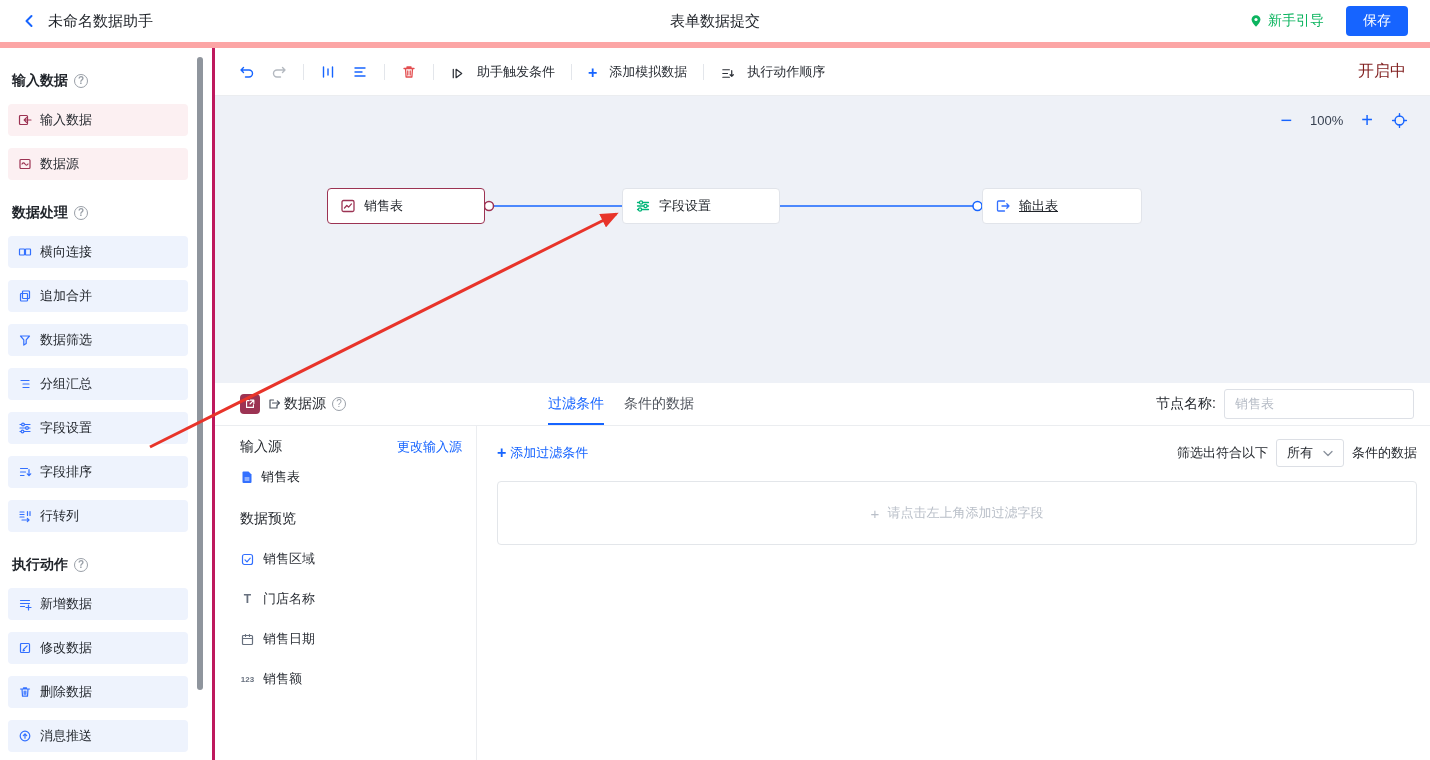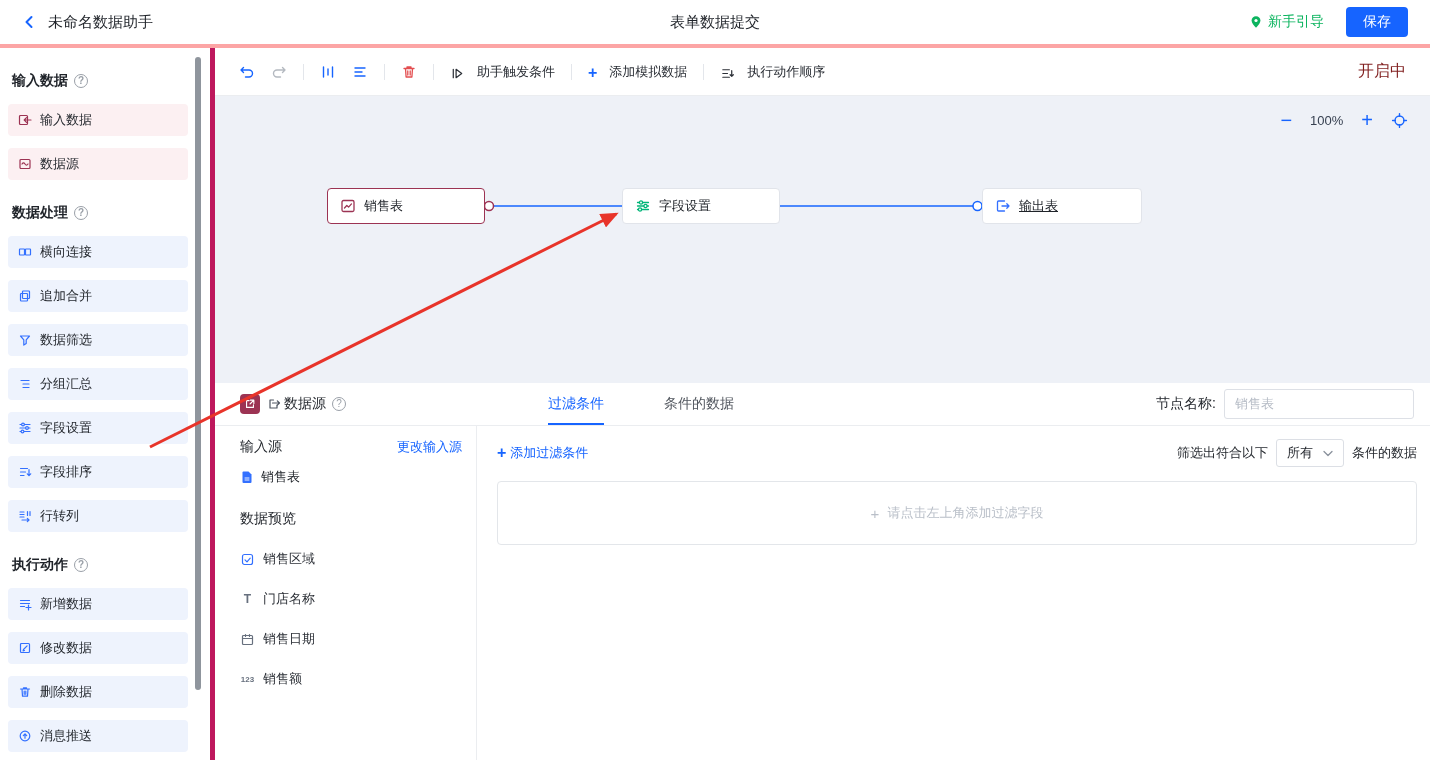--- a/index.html
+++ b/index.html
@@ -5,33 +5,33 @@
   * { box-sizing: border-box; margin: 0; padding: 0; }
   html,body { width:1430px; height:760px; }
   body {
     font-family: "Liberation Sans", sans-serif;
     color:#1f2329; background:#fff; overflow:hidden; position:relative;
   }
   svg { display:block; }
 
   
   .topbar { position:absolute; top:0; left:0; right:0; height:48px; background:#fff;
-    border-bottom:4px solid #fca5a5; display:flex; align-items:center; padding:0 22px; z-index:10; }
+    border-bottom:6px solid #fca5a5; display:flex; align-items:center; padding:0 22px; z-index:10; }
   .back-btn { display:flex; align-items:center; cursor:pointer; margin-right:10px; }
   .tb-title { font-size:15px; font-weight:500; }
   .center-title { position:absolute; left:0; right:0; text-align:center; font-size:15px;
     font-weight:500; pointer-events:none; }
   .guide { margin-left:auto; display:flex; align-items:center; gap:5px; color:#0cb45f;
     font-size:14px; cursor:pointer; z-index:2; }
   .save-btn { margin-left:22px; width:62px; height:30px; background:#1664ff; color:#fff;
     border:none; border-radius:4px; font-size:14px; cursor:pointer; z-index:2; font-family:inherit; }
 
   
   .sidebar { position:absolute; top:48px; left:0; width:215px; bottom:0; background:#fff;
-    border-right:5px solid #be185d; padding:0 0 0 8px; overflow:hidden; }
+    border-right:3px solid #be185d; padding:0 0 0 8px; overflow:hidden; }
   .side-title { display:flex; align-items:center; margin:24px 4px 14px 4px; font-size:14px; font-weight:700; }
   .help { width:14px; height:14px; border:1px solid #9aa0a8; border-radius:50%; color:#9aa0a8;
     font-size:10px; line-height:1; display:inline-flex; align-items:center; justify-content:center;
     margin-left:6px; cursor:pointer; flex:none; }
   .side-item { width:180px; height:32px; border-radius:4px; display:flex; align-items:center;
     gap:8px; padding:0 10px; font-size:13px; margin-bottom:12px; cursor:pointer; }
   .side-item.pink { background:#fcf0f2; }
   .side-item.pink .icn { color:#9c3353; }
   .side-item.blue { background:#eef3fd; }
   .side-item.blue .icn { color:#3370ff; }
@@ -65,21 +65,21 @@
   .node-output { left:767px; width:160px;text-decoration:underline; }
 
   
   .panel { position:absolute; left:0; right:0; top:335px; bottom:0; background:#fff; }
   .panel-header { height:43px; border-bottom:1px solid #ebedf0; display:flex; align-items:center;
     padding:0 16px 0 25px; position:relative; }
   .ph-icon { width:20px; height:20px; background:#9c3353; border-radius:4px; display:inline-flex;
     align-items:center; justify-content:center; margin-right:7px; flex:none; }
   .ph-type-icon { display:inline-flex; color:#4e5561; margin-right:3px; }
   .ph-label { font-size:14px; font-weight:500; }
-  .tabs { position:absolute; left:333px; top:0; bottom:0; display:flex; gap:60px; }
+  .tabs { position:absolute; left:333px; top:0; bottom:0; display:flex; gap:20px; }
   .tab { display:flex; align-items:center; font-size:14px; color:#51565e; cursor:pointer;
     position:relative; }
   .tab.active { color:#1664ff; font-weight:500; }
   .tab.active::after { content:""; position:absolute; left:0; right:0; bottom:0; height:2px;
     background:#1664ff; }
   .nodename { margin-left:auto; display:flex; align-items:center; gap:8px; font-size:14px; }
   .nodename-input { width:190px; height:30px; border:1px solid #dde0e6; border-radius:3px;
     padding:0 10px; font-size:13px; color:#b6bcc6; font-family:inherit; outline:none; background:#fff; }
 
   .panel-body { position:absolute; top:43px; left:0; right:0; bottom:0; display:flex; }

